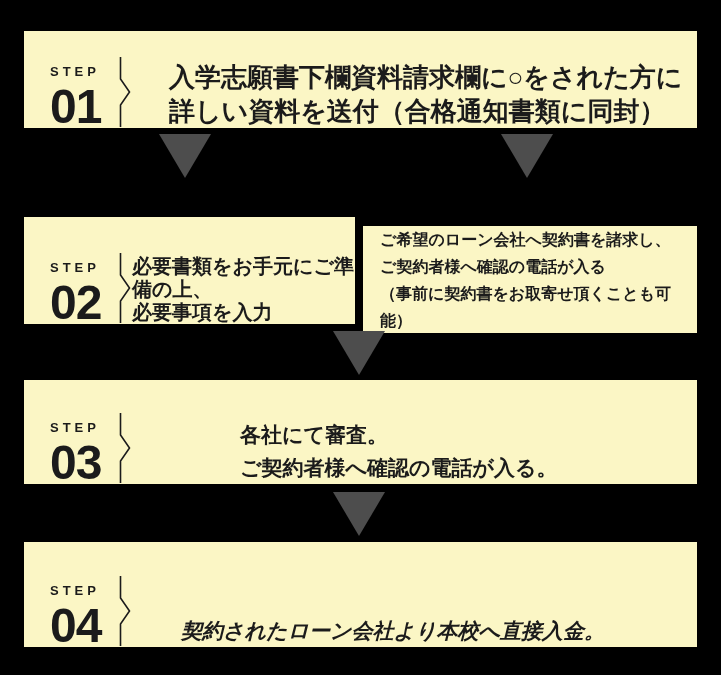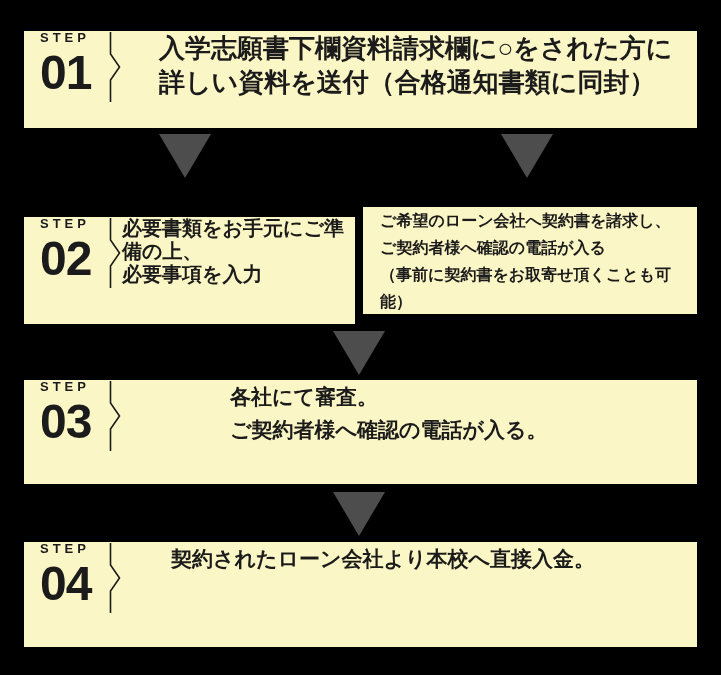--- a/index.html
+++ b/index.html
@@ -9,27 +9,27 @@
     height: 675px;
     background: #000000;
     font-family: "Liberation Sans", "DejaVu Sans", sans-serif;
     overflow: hidden;
   }
   .step-box {
     position: absolute;
     background: #FBF6C5;
     color: #1B1B1B;
     display: flex;
-    align-items: flex-start;
+    align-items: flex-end;
     box-sizing: border-box;
-    padding-left: 16px;
+    padding-left: 26px;
   }
   .box1 { left: 24px; top: 31px;  width: 673px; height: 97px; }
   .box2l { left: 24px; top: 217px; width: 331px; height: 107px; }
-  .box2r { left: 363px; top: 207px; width: 334px; height: 107px;
+  .box2r { left: 363px; top: 226px; width: 334px; height: 107px;
            flex-direction: column; justify-content: center; align-items: flex-start;
            padding-left: 17px; padding-right: 6px; }
   .box3 { left: 24px; top: 380px; width: 673px; height: 104px; }
   .box4 { left: 24px; top: 542px; width: 673px; height: 105px; }
 
   .step-head {
     display: flex;
     flex-direction: column;
     width: 62px;
     flex: 0 0 62px;
@@ -48,21 +48,21 @@
     margin-top: 7px;
   }
   .bracket {
     flex: 0 0 12px;
     margin-left: 7px;
   }
   .step-text { font-weight: bold; }
   .box1 .step-text { margin-left: 38px;  font-size: 26px; line-height: 34px; }
   .box2l .step-text { margin-left: 1px;  font-size: 20px; line-height: 23px; }
   .box3 .step-text { margin-left: 109px; font-size: 21px; line-height: 33px; }
-  .box4 .step-text { margin-left: 50px;  font-size: 21px; line-height: 33px; }
+  .box4 .step-text { margin-left: 50px;  font-size: 21px; line-height: 33px; font-style: italic; }
   .box2r .side-line { font-weight: bold; font-size: 16px; line-height: 27px; }
 
   .arrow-down {
     position: absolute;
     width: 0; height: 0;
     border-left: 26px solid transparent;
     border-right: 26px solid transparent;
     border-top: 44px solid #4D4D4D;
   }
   .arrow-a { left: 159px; top: 134px; }

